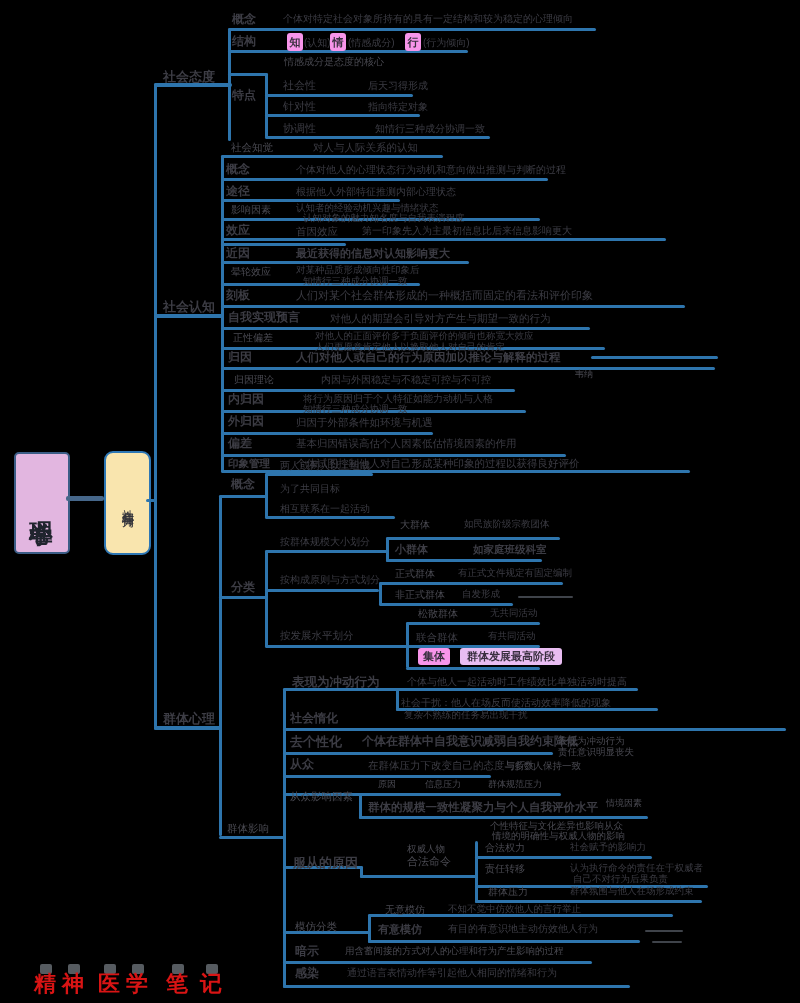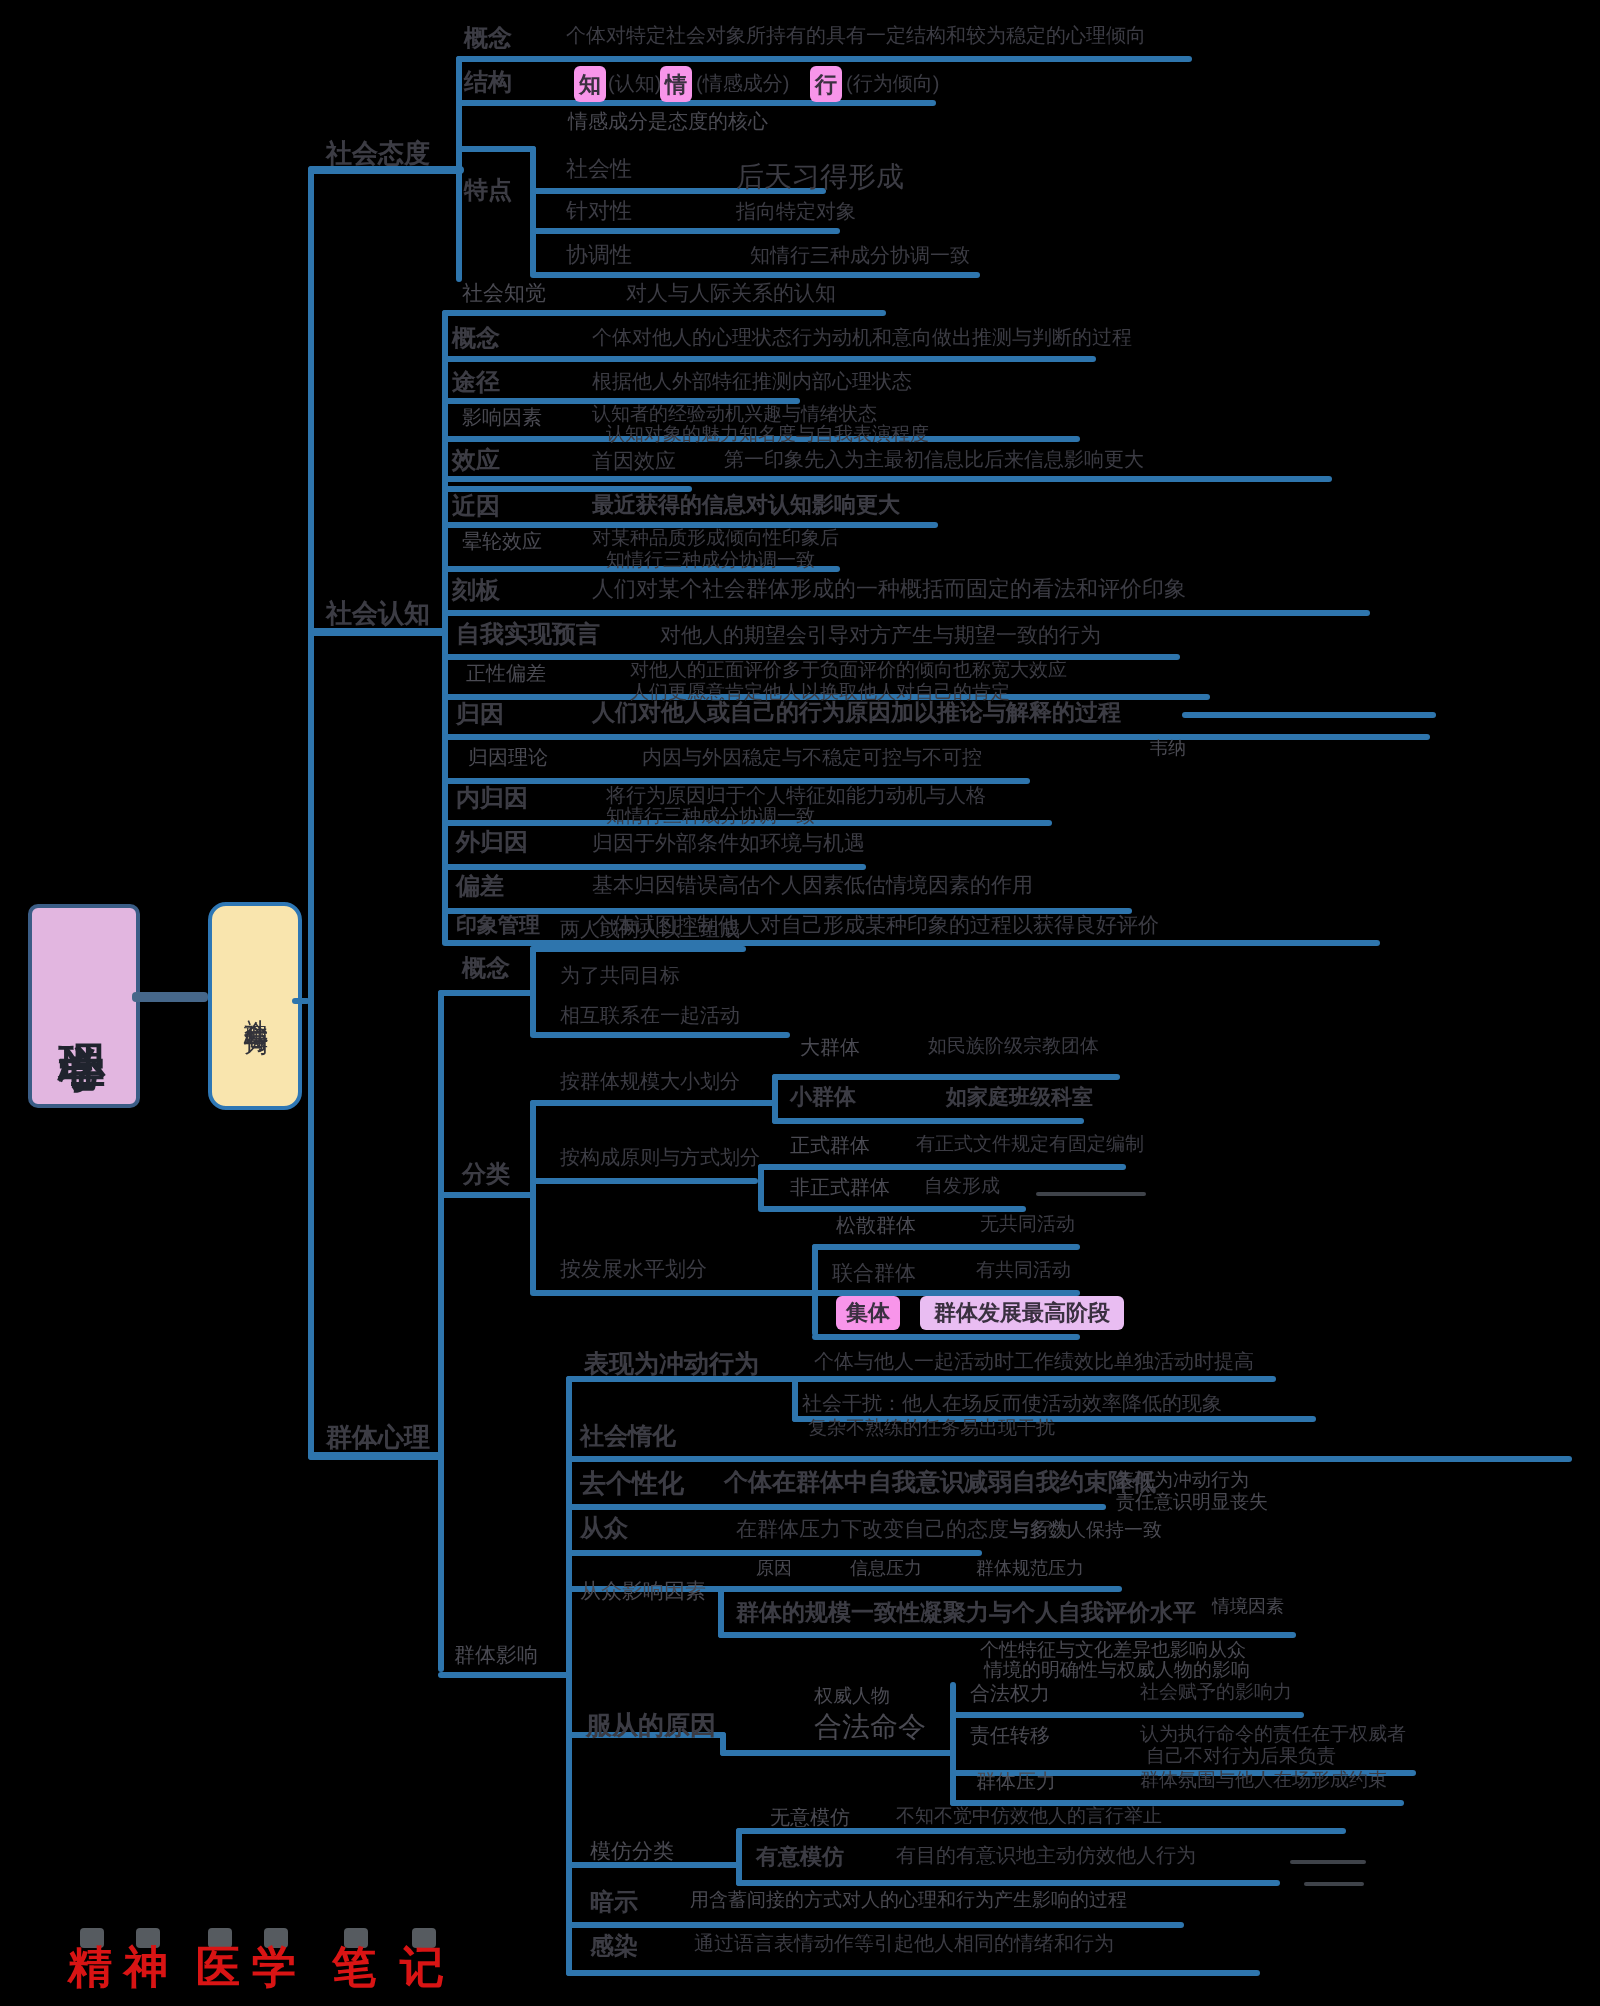--- a/index.html
+++ b/index.html
@@ -113,21 +113,21 @@
     <div class="tx" style="left: 163px; top: 712px; font-size: 13px; font-weight: bold; color: rgb(60, 60, 68);">群体心理</div>
     <div class="tx" style="left: 232px; top: 13px; font-size: 12px; font-weight: bold; color: rgb(60, 60, 68);">概念</div>
     <div class="tx" style="left: 283px; top: 13px; font-size: 10px; color: rgb(60, 60, 68);">个体对特定社会对象所持有的具有一定结构和较为稳定的心理倾向</div>
     <div class="tx" style="left: 232px; top: 35px; font-size: 12px; font-weight: bold; color: rgb(60, 60, 68);">结构</div>
     <div class="tx" style="left: 304px; top: 37px; font-size: 10px; color: rgb(60, 60, 68);">(认知)</div>
     <div class="tx" style="left: 348px; top: 37px; font-size: 10px; color: rgb(60, 60, 68);">(情感成分)</div>
     <div class="tx" style="left: 423px; top: 37px; font-size: 10px; color: rgb(60, 60, 68);">(行为倾向)</div>
     <div class="tx" style="left: 284px; top: 56px; font-size: 10px; color: rgb(74, 74, 82);">情感成分是态度的核心</div>
     <div class="tx" style="left: 232px; top: 89px; font-size: 12px; font-weight: bold; color: rgb(60, 60, 68);">特点</div>
     <div class="tx" style="left: 283px; top: 79px; font-size: 11px; color: rgb(60, 60, 68);">社会性</div>
-    <div class="tx" style="left: 368px; top: 80px; font-size: 14px; color: rgb(60, 60, 68);">后天习得形成</div>
+    <div class="tx" style="left: 368px; top: 80px; font-size: 10px; color: rgb(60, 60, 68);">后天习得形成</div>
     <div class="tx" style="left: 283px; top: 100px; font-size: 11px; color: rgb(60, 60, 68);">针对性</div>
     <div class="tx" style="left: 368px; top: 101px; font-size: 10px; color: rgb(60, 60, 68);">指向特定对象</div>
     <div class="tx" style="left: 283px; top: 122px; font-size: 11px; color: rgb(60, 60, 68);">协调性</div>
     <div class="tx" style="left: 375px; top: 123px; font-size: 10px; color: rgb(60, 60, 68);">知情行三种成分协调一致</div>
     <div class="tx" style="left: 231px; top: 141px; font-size: 10.5px; color: rgb(74, 74, 82);">社会知觉</div>
     <div class="tx" style="left: 313px; top: 141px; font-size: 10.5px; color: rgb(60, 60, 68);">对人与人际关系的认知</div>
     <div class="tx" style="left: 226px; top: 163px; font-size: 12px; font-weight: bold; color: rgb(60, 60, 68);">概念</div>
     <div class="tx" style="left: 296px; top: 164px; font-size: 10px; color: rgb(60, 60, 68);">个体对他人的心理状态行为动机和意向做出推测与判断的过程</div>
     <div class="tx" style="left: 226px; top: 185px; font-size: 12px; font-weight: bold; color: rgb(60, 60, 68);">途径</div>
     <div class="tx" style="left: 296px; top: 186px; font-size: 10px; color: rgb(60, 60, 68);">根据他人外部特征推测内部心理状态</div>
@@ -199,21 +199,21 @@
     <div class="tx" style="left: 378px; top: 779px; font-size: 9px; color: rgb(74, 74, 82);">原因</div>
     <div class="tx" style="left: 425px; top: 779px; font-size: 9px; color: rgb(74, 74, 82);">信息压力</div>
     <div class="tx" style="left: 488px; top: 779px; font-size: 9px; color: rgb(74, 74, 82);">群体规范压力</div>
     <div class="tx" style="left: 290px; top: 790px; font-size: 10.5px; color: rgb(74, 74, 82);">从众影响因素</div>
     <div class="tx" style="left: 368px; top: 801px; font-size: 11.5px; font-weight: bold; color: rgb(60, 60, 68);">群体的规模一致性凝聚力与个人自我评价水平</div>
     <div class="tx" style="left: 490px; top: 821px; font-size: 9.5px; color: rgb(74, 74, 82);">个性特征与文化差异也影响从众</div>
     <div class="tx" style="left: 492px; top: 831px; font-size: 9.5px; color: rgb(74, 74, 82);">情境的明确性与权威人物的影响</div>
     <div class="tx" style="left: 606px; top: 798px; font-size: 9px; color: rgb(74, 74, 82);">情境因素</div>
     <div class="tx" style="left: 293px; top: 856px; font-size: 13px; font-weight: bold; color: rgb(60, 60, 68);">服从的原因</div>
     <div class="tx" style="left: 407px; top: 844px; font-size: 9.5px; color: rgb(74, 74, 82);">权威人物</div>
-    <div class="tx" style="left: 407px; top: 855px; font-size: 14px; color: rgb(74, 74, 82);">合法命令</div>
+    <div class="tx" style="left: 407px; top: 855px; font-size: 11px; color: rgb(74, 74, 82);">合法命令</div>
     <div class="tx" style="left: 485px; top: 842px; font-size: 10px; color: rgb(74, 74, 82);">合法权力</div>
     <div class="tx" style="left: 570px; top: 842px; font-size: 9.5px; color: rgb(60, 60, 68);">社会赋予的影响力</div>
     <div class="tx" style="left: 485px; top: 863px; font-size: 10px; color: rgb(74, 74, 82);">责任转移</div>
     <div class="tx" style="left: 570px; top: 863px; font-size: 9.5px; color: rgb(60, 60, 68);">认为执行命令的责任在于权威者</div>
     <div class="tx" style="left: 573px; top: 874px; font-size: 9.5px; color: rgb(60, 60, 68); font-family: Liberation Serif, serif;">自己不对行为后果负责</div>
     <div class="tx" style="left: 488px; top: 886px; font-size: 10px; color: rgb(74, 74, 82);">群体压力</div>
     <div class="tx" style="left: 570px; top: 886px; font-size: 9.5px; color: rgb(60, 60, 68);">群体氛围与他人在场形成约束</div>
     <div class="tx" style="left: 295px; top: 920px; font-size: 10.5px; color: rgb(74, 74, 82);">模仿分类</div>
     <div class="tx" style="left: 385px; top: 904px; font-size: 10px; color: rgb(74, 74, 82);">无意模仿</div>
     <div class="tx" style="left: 448px; top: 904px; font-size: 9.5px; color: rgb(60, 60, 68);">不知不觉中仿效他人的言行举止</div>

